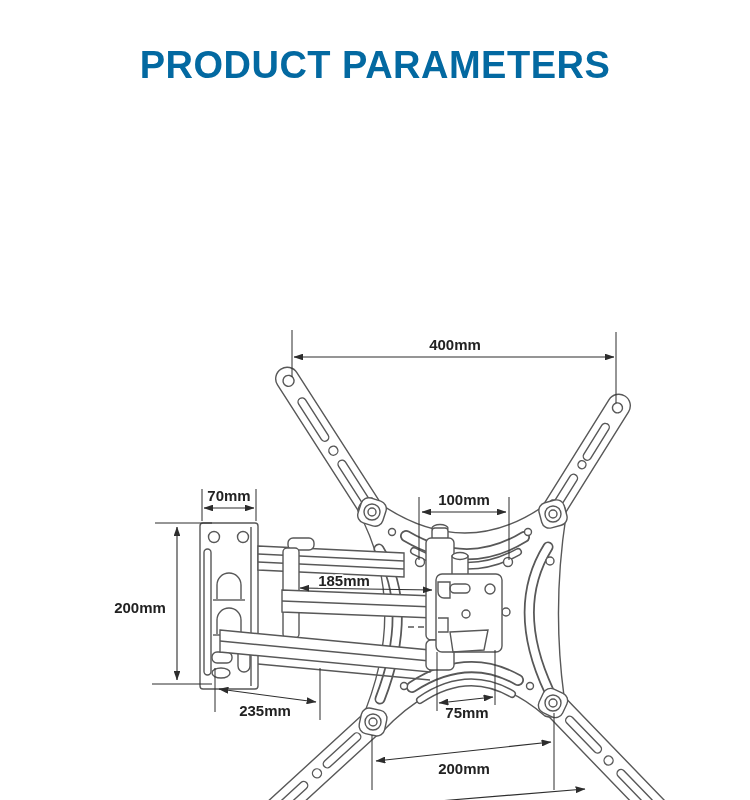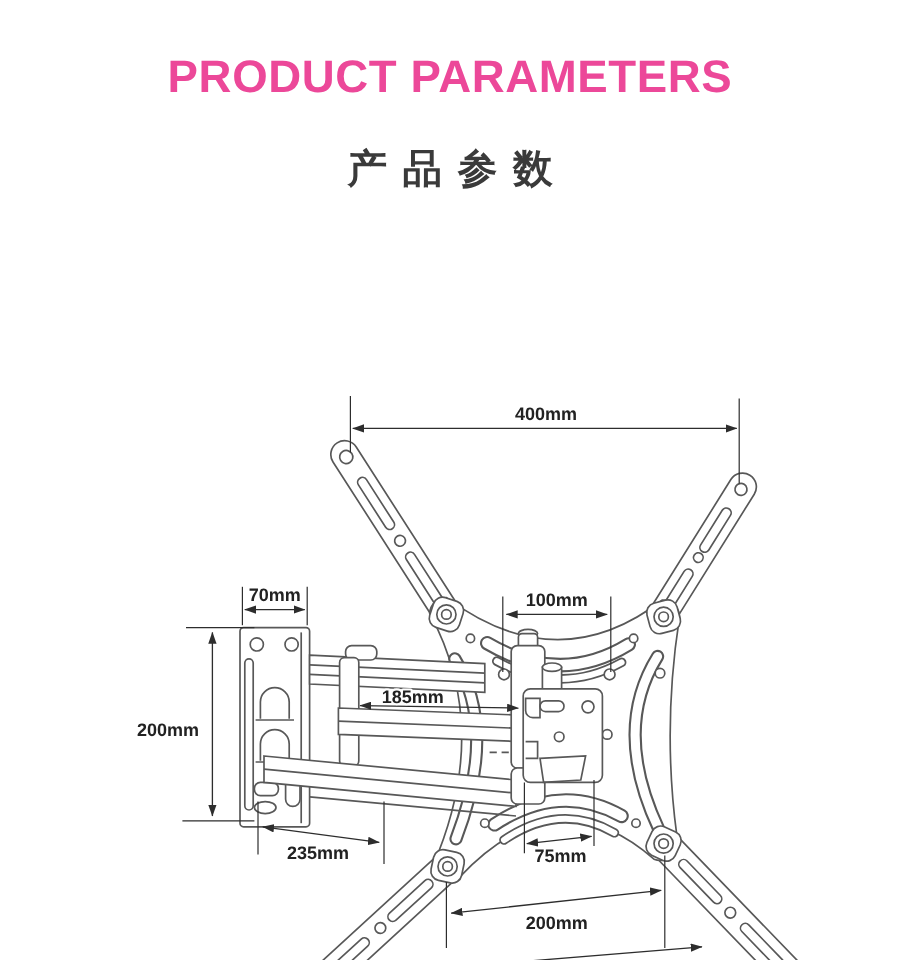--- a/index.html
+++ b/index.html
@@ -5,21 +5,21 @@
   html,body{margin:0;padding:0;}
   body{
     width:750px;height:800px;overflow:hidden;position:relative;
     background:#ffffff;
     font-family:"Liberation Sans",sans-serif;
   }
   .header{position:absolute;top:0;left:0;width:750px;text-align:center;z-index:2;}
   .title{
     margin:44px 0 0 0;
     font-size:38px;font-weight:bold;letter-spacing:0.5px;
-    color:#ec4899;
+    color:#0369a1;
   }
   .subtitle{
     margin:32px 0 0 0;
     font-size:33px;font-weight:bold;letter-spacing:13px;padding-left:13px;
     color:#3a3a3a;
   }
   svg.drawing{position:absolute;top:0;left:0;z-index:1;}
   .ln{fill:none;stroke:#585858;stroke-width:1.4;}
   .lnw{fill:#ffffff;stroke:#585858;stroke-width:1.4;}
   .band{fill:none;stroke:#585858;stroke-linecap:round;}
@@ -32,21 +32,20 @@
     font-size:15px;font-weight:bold;fill:#222222;
     text-anchor:middle;
     paint-order:stroke;stroke:#ffffff;stroke-width:3.5px;stroke-linejoin:round;
   }
 </style>
 </head>
 <body>
 
 <div class="header">
   <h1 class="title">PRODUCT PARAMETERS</h1>
-  <h2 class="subtitle">产品参数</h2>
 </div>
 
 <svg class="drawing" width="750" height="800" viewBox="0 0 750 800" xmlns="http://www.w3.org/2000/svg">
   <defs>
     <marker id="arr" viewBox="0 0 10 7" refX="9.5" refY="3.5" markerWidth="9" markerHeight="6.3" orient="auto-start-reverse">
       <path d="M0,0 L10,3.5 L0,7 Z" fill="#2d2d2d"></path>
     </marker>
   </defs>
 
   <g transform="translate(288,380) rotate(57.3)">

